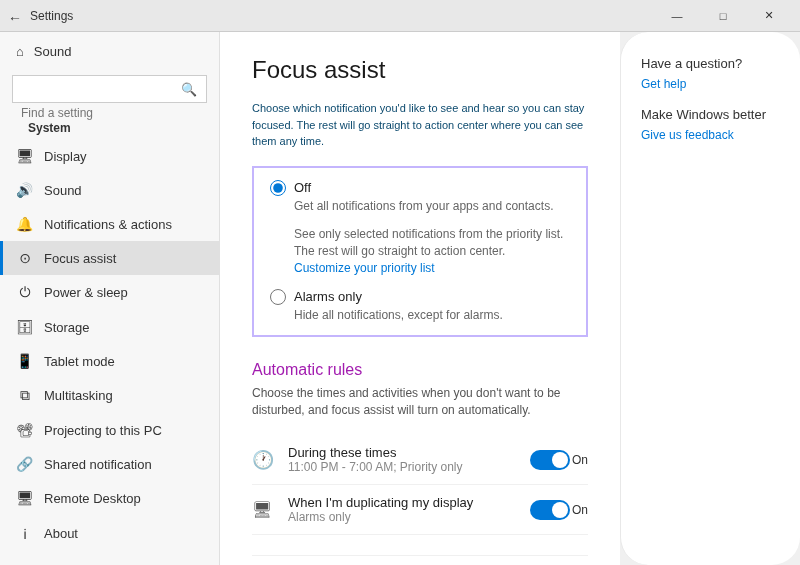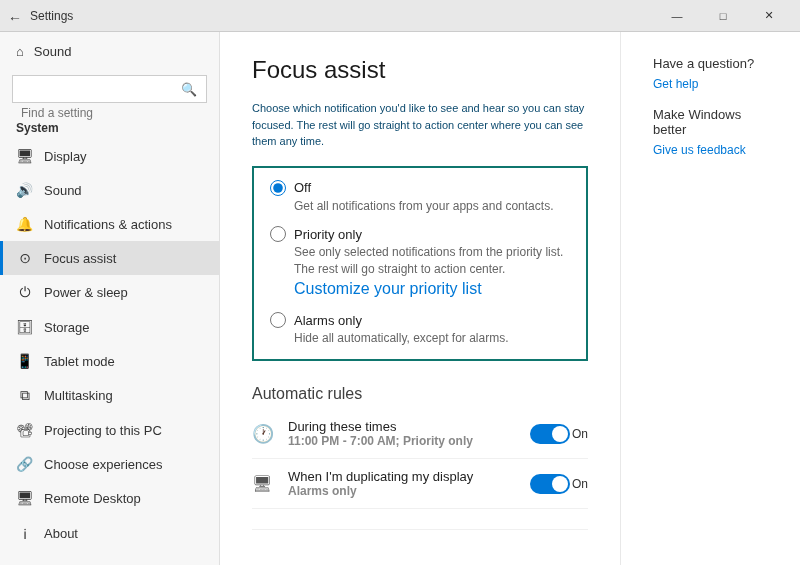--- a/index.html
+++ b/index.html
@@ -45,21 +45,21 @@
       margin: 4px 12px 8px 12px;
       display: flex; align-items: center;
       border: 1px solid #ccc; background: white;
       height: 28px; padding: 0 8px;
     }
     .sidebar-search input {
       border: none; outline: none; flex: 1; font-size: 12px; background: transparent; margin-top: 48px;
     }
     .sidebar-section-label {
       padding: 10px 16px 4px 16px;
-      font-size: 12px; font-weight: 600; color: #333;
+      font-size: 12px; font-weight: 600; color: #333; margin-left: 12px;
     }
     .sidebar-item {
       display: flex; align-items: center; gap: 10px;
       padding: 9px 16px;
       font-size: 13px; color: #333;
       cursor: pointer;
     }
     .sidebar-item.active {
       background: #e0e0e0;
       border-left: 3px solid #0078d7;
@@ -78,55 +78,55 @@
       font-size: 24px; font-weight: 300; color: #1a1a1a;
       margin-bottom: 16px;
     }
     .description {
       font-size: 11px; color: #0c4a6e; line-height: 1.5;
       max-width: 480px; margin-bottom: 16px;
     }
 
     
     .mode-box {
-      border: 2px solid #0f766e;
+      border: 2px solid #c4b5fd;
       padding: 12px 16px;
       max-width: 480px;
       margin-bottom: 24px;
     }
     .radio-option { margin-bottom: 12px; }
     .radio-option:last-child { margin-bottom: 0; }
     .radio-row {
       display: flex; align-items: center; gap: 8px;
       margin-bottom: 2px;
     }
     .radio-row input[type=radio] { accent-color: #0078d7; width: 16px; height: 16px; }
     .radio-label { font-size: 13px; color: #222; font-weight: 500; }
     .radio-desc { font-size: 12px; color: #666; padding-left: 24px; line-height: 1.4; }
-    .radio-link { color: #0078d7; text-decoration: none; font-size: 16px; }
+    .radio-link { color: #0078d7; text-decoration: none; font-size: 12px; }
 
     
     .section-title {
-      font-size: 16px; font-weight: 400; color: #404040;
+      font-size: 16px; font-weight: 400; color: #a21caf;
       margin-bottom: 6px;
     }
     .section-desc {
       font-size: 12px; color: #555; max-width: 480px;
       margin-bottom: 16px; line-height: 1.4;
     }
     .rule-row {
       display: flex; align-items: center;
       max-width: 500px;
       padding: 10px 0;
       border-bottom: 1px solid #f0f0f0;
     }
     .rule-icon { width: 36px; font-size: 18px; color: #555; flex-shrink: 0; }
     .rule-text { flex: 1; }
     .rule-name { font-size: 13px; color: #222; }
-    .rule-sub { font-size: 12px; color: #888; font-weight: bold; }
+    .rule-sub { font-size: 12px; color: #888; }
     .toggle-container { display: flex; align-items: center; gap: 2px; }
     .toggle {
       width: 40px; height: 20px;
       background: #0078d7;
       border-radius: 10px;
       position: relative;
       cursor: pointer;
       flex-shrink: 0;
     }
     .toggle::after {
@@ -136,24 +136,25 @@
       background: white;
       border-radius: 50%;
       top: 2px; right: 2px;
       transition: left 0.2s;
     }
     .toggle-label { font-size: 12px; color: #333; }
 
     
     .right-panel {
       width: 180px;
-      padding: 24px 32px;
+      padding: 24px 20px;
       background: white;
       border-left: 1px solid #e8e8e8;
       flex-shrink: 0;
+      border-radius: 28px;
     }
     .right-panel-title { font-size: 13px; color: #333; margin-bottom: 6px; }
     .right-panel-link { color: #0078d7; font-size: 12px; text-decoration: none; display: block; margin-bottom: 16px; }
   </style>
 </head>
 <body>
 
 <div class="title-bar">
   <div class="title-bar-left">
     <span style="cursor:pointer; font-size:14px;">←</span>
@@ -210,21 +211,21 @@
     <div class="sidebar-item">
       <span class="sidebar-icon">⧉</span>
       <span>Multitasking</span>
     </div>
     <div class="sidebar-item">
       <span class="sidebar-icon">📽</span>
       <span>Projecting to this PC</span>
     </div>
     <div class="sidebar-item">
       <span class="sidebar-icon">🔗</span>
-      <span>Choose experiences</span>
+      <span>Shared notification</span>
     </div>
     <div class="sidebar-item">
       <span class="sidebar-icon">🖥</span>
       <span>Remote Desktop</span>
     </div>
     <div class="sidebar-item">
       <span class="sidebar-icon">ℹ</span>
       <span>About</span>
     </div>
   </div>
@@ -237,40 +238,37 @@
 
       <div class="radio-option">
         <div class="radio-row">
           <input type="radio" name="focus-mode" id="mode-off" checked="" style="">
           <label class="radio-label" for="mode-off">Off</label>
         </div>
         <div class="radio-desc">Get all notifications from your apps and contacts.</div>
       </div>
 
       <div class="radio-option">
-        <div class="radio-row">
-          <input type="radio" name="focus-mode" id="mode-priority" style="">
-          <label class="radio-label" for="mode-priority">Priority only</label>
-        </div>
         <div class="radio-desc">
           See only selected notifications from the priority list. The rest will go straight to action center.<br>
           <a href="#" class="radio-link">Customize your priority list</a>
         </div>
       </div>
 
       <div class="radio-option">
         <div class="radio-row">
           <input type="radio" name="focus-mode" id="mode-alarms" style="">
           <label class="radio-label" for="mode-alarms">Alarms only</label>
         </div>
-        <div class="radio-desc">Hide all automatically, except for alarms.</div>
+        <div class="radio-desc">Hide all notifications, except for alarms.</div>
       </div>
     </div>
 
     <h2 class="section-title">Automatic rules</h2>
+    <p class="section-desc">Choose the times and activities when you don't want to be disturbed, and focus assist will turn on automatically.</p>
 
     <div class="rule-row">
       <div class="rule-icon">🕐</div>
       <div class="rule-text">
         <div class="rule-name">During these times</div>
         <div class="rule-sub">11:00 PM - 7:00 AM; Priority only</div>
       </div>
       <div class="toggle-container">
         <div class="toggle"></div>
         <span class="toggle-label">On</span>

